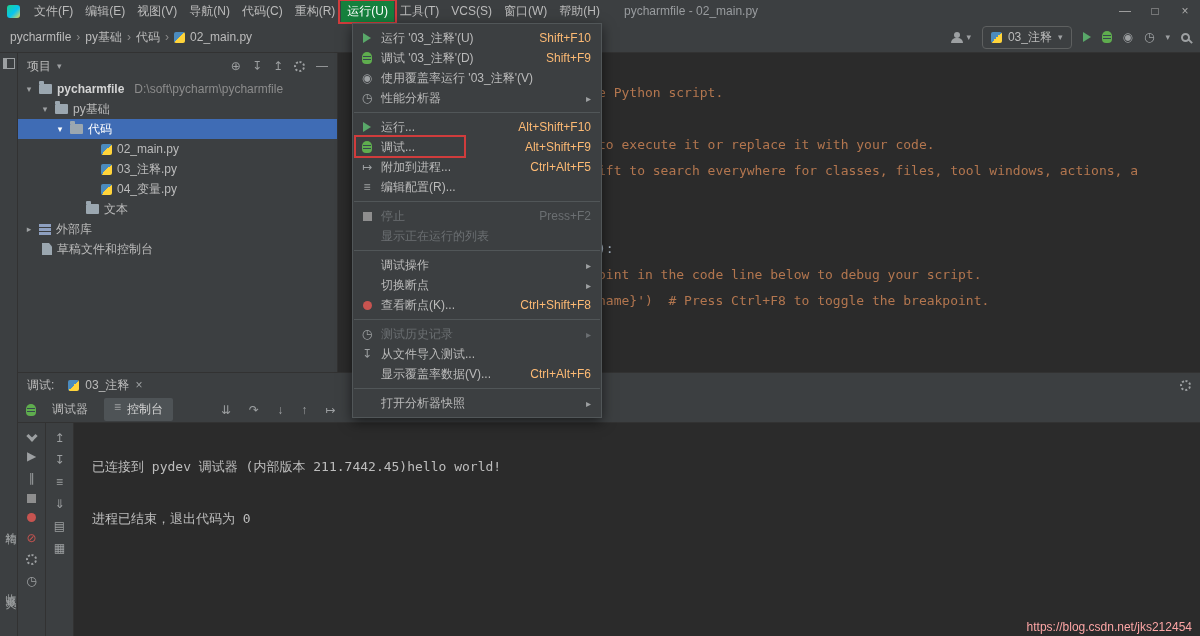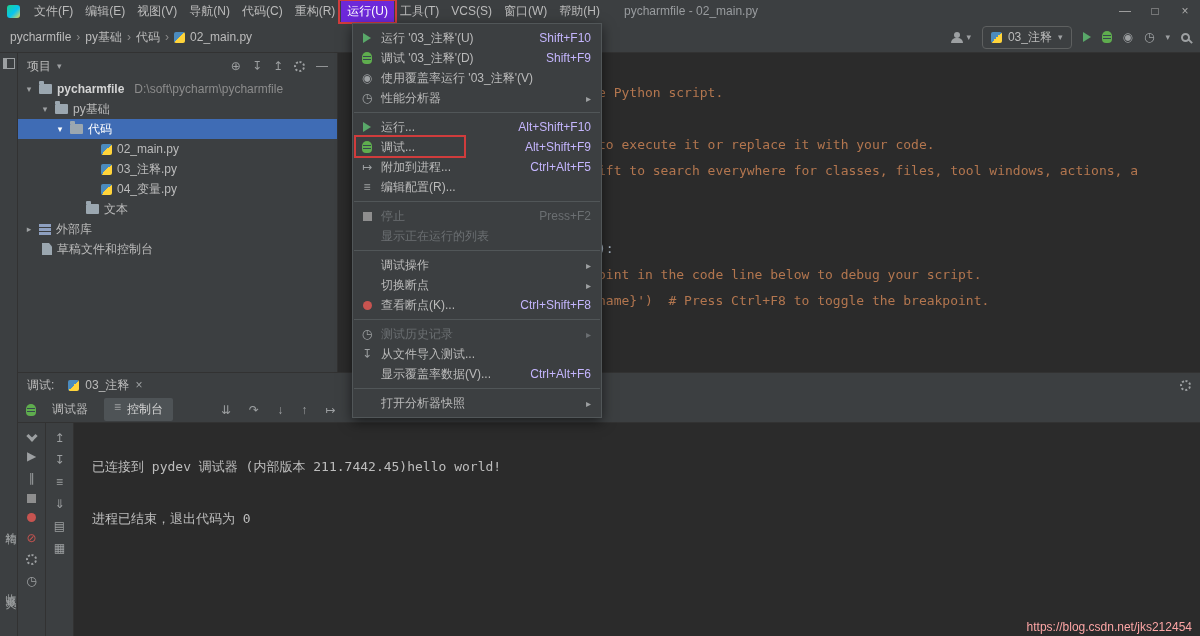--- a/index.html
+++ b/index.html
@@ -4,21 +4,21 @@
 <style>
   *{box-sizing:border-box;margin:0;padding:0}
   body{width:1200px;height:636px;position:relative;background:#2b2b2b;
        font-family:"Liberation Sans","DejaVu Sans",sans-serif;font-size:12px;color:#bbbbbb;overflow:hidden}
 
   
   .titlebar{position:absolute;top:0;left:0;right:0;height:22px;background:#3c3f41;display:flex;align-items:center;z-index:30}
   .logo{width:13px;height:13px;margin:0 8px 0 7px;border-radius:3px;flex:none;
         background:linear-gradient(135deg,#1bd48a 0%,#07c3f2 55%,#e8d44d 100%)}
   .mb-item{padding:2px 6px;white-space:nowrap;position:relative}
-  .mb-item.active{background:#6d28d9;color:#fff}
+  .mb-item.active{background:#15803d;color:#fff}
   .annot{position:absolute;border:2px solid #d03c3c;pointer-events:none;z-index:99}
   .mb-item .annot{left:-3px;top:-2px;right:-3px;bottom:-2px}
   .tb-title{margin-left:18px;color:#999c9f;white-space:nowrap}
   .win{margin-left:auto;display:flex;height:100%}
   .win span{width:30px;display:flex;align-items:center;justify-content:center;color:#aaa}
 
   
   .toolbar{position:absolute;top:22px;left:0;right:0;height:31px;background:#3c3f41;border-bottom:1px solid #323232;
            display:flex;align-items:center;padding:0 10px;z-index:5}
   .crumb{white-space:nowrap}
@@ -71,21 +71,21 @@
   .editor{position:absolute;left:339px;top:53px;right:0;height:319px;background:#2b2b2b;overflow:hidden;
           font-family:"DejaVu Sans Mono","Liberation Mono",monospace;font-size:13px}
   .eline{position:absolute;left:259px;white-space:pre;color:#b3764f}
   .eline.code{color:#a9b7c6}
 
   
   .menu{position:absolute;left:352px;top:23px;width:250px;background:#3c3f41;border:1px solid #515658;
         box-shadow:0 4px 12px rgba(0,0,0,.55);z-index:40;padding:4px 0}
   .mi{display:flex;align-items:center;height:20px;padding:0 10px 0 7px;gap:7px;position:relative;white-space:nowrap}
   .mi .ic{width:14px;display:flex;justify-content:center;align-items:center;flex:none}
-  .mi .sc{margin-left:auto;color:#c4b5fd}
+  .mi .sc{margin-left:auto;color:#fdba74}
   .mi .sub{margin-left:auto;color:#9da0a2;font-size:10px}
   .mi.dis,.mi.dis .sc,.mi.dis .sub{color:#6b6f72}
   .msep{height:1px;background:#515658;margin:4px 1px}
   .mi .annot{left:1px;top:-2px;width:112px;height:23px}
 
   
   .debug{position:absolute;left:18px;top:372px;right:0;bottom:0;background:#2b2b2b;border-top:1px solid #323232}
   .dbg-h1{height:24px;background:#3c3f41;display:flex;align-items:center;padding:0 9px;gap:8px}
   .dbg-tab{display:flex;align-items:center;gap:6px;padding:2px 6px}
   .dbg-h1 .tools{margin-left:auto;display:flex;align-items:center;gap:10px}

